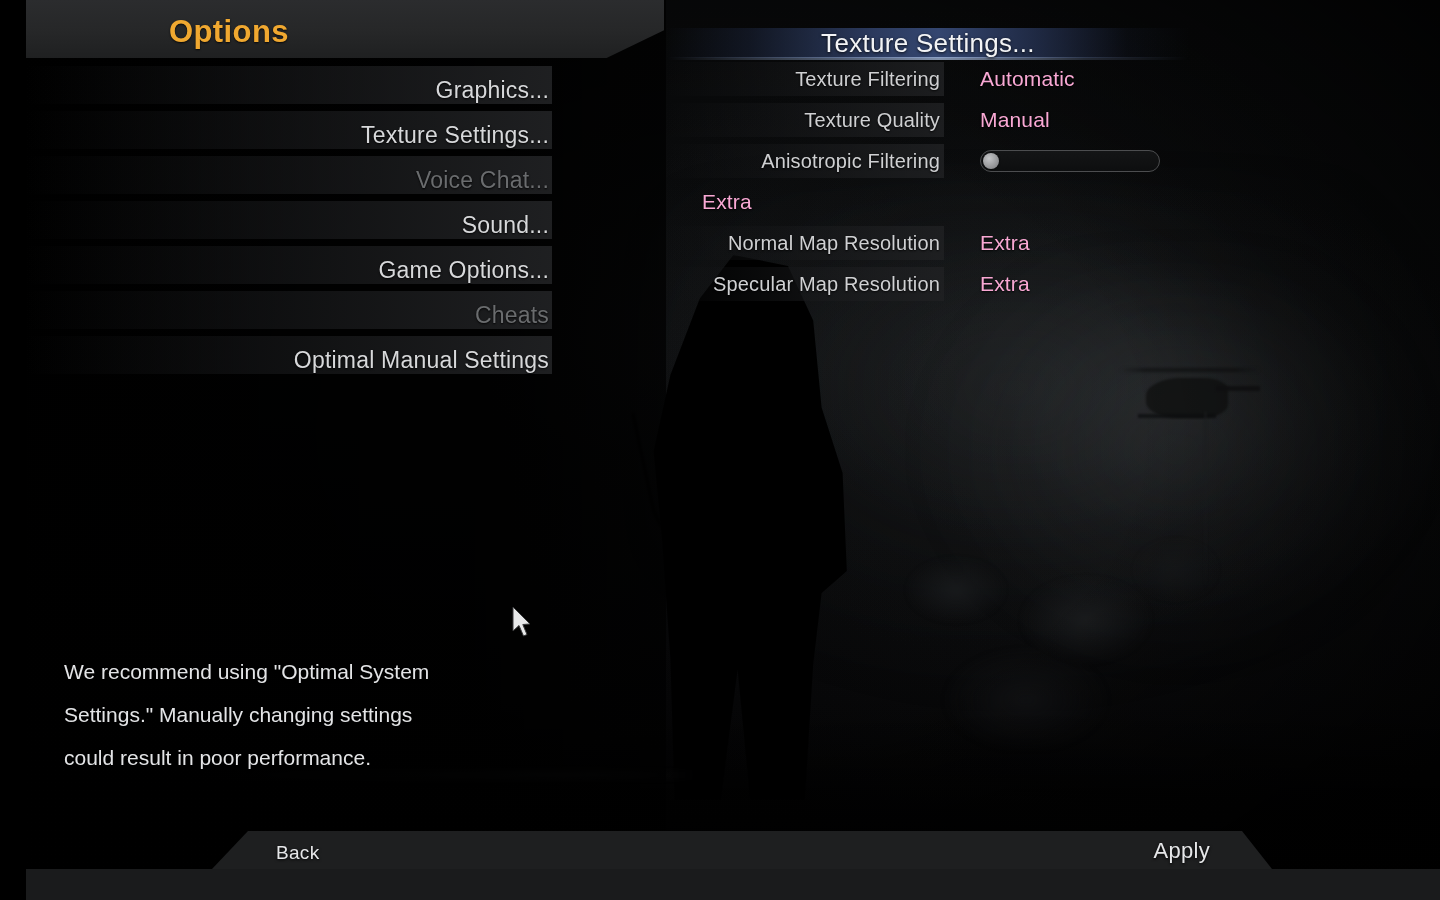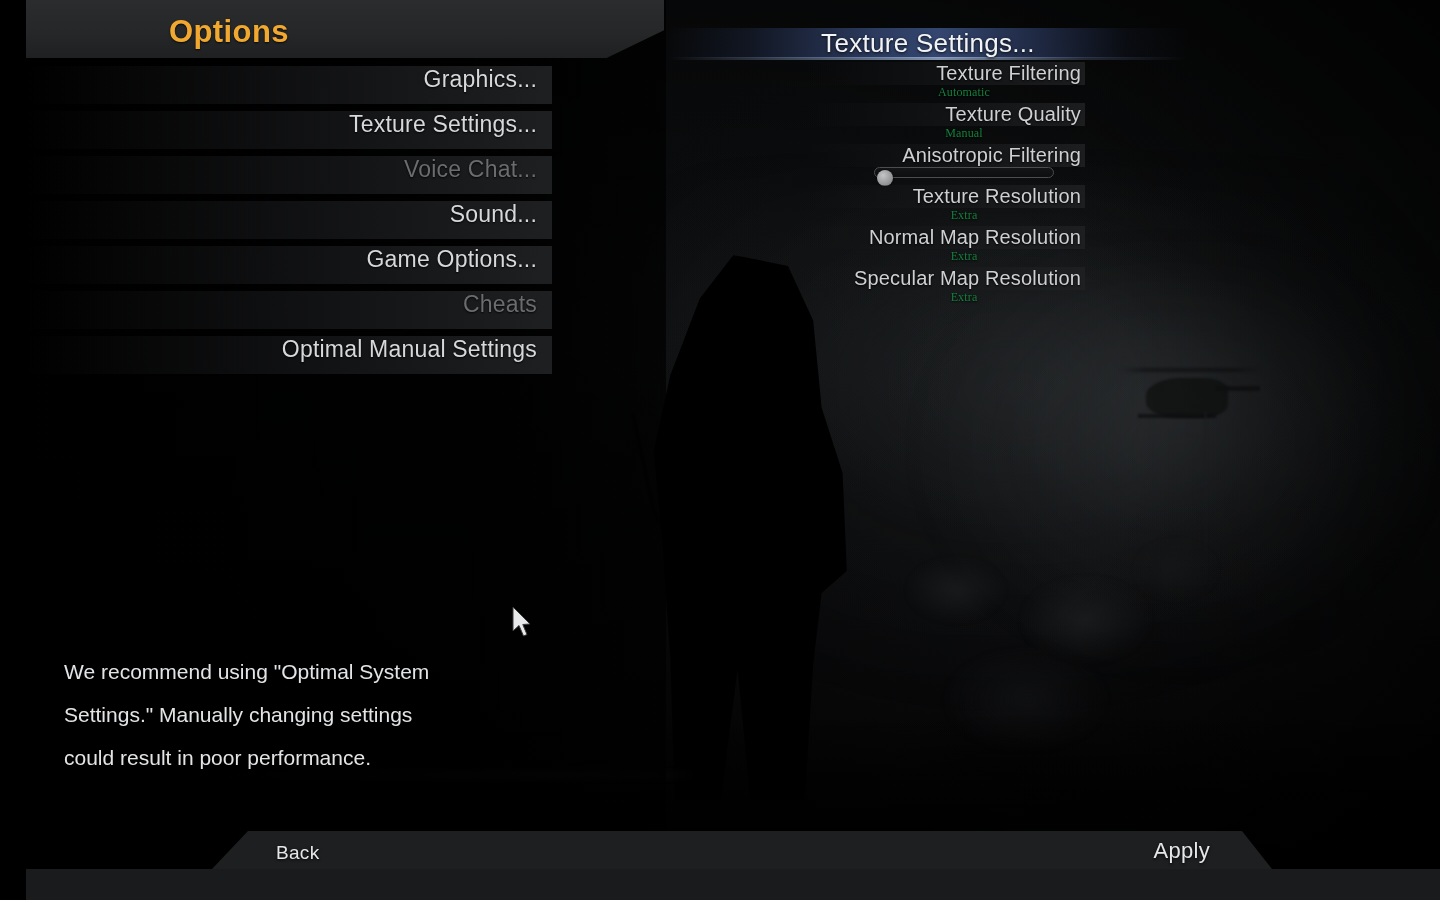--- a/index.html
+++ b/index.html
@@ -152,23 +152,23 @@
     position: absolute;
     left: 0; top: 66px;
     width: 526px;
   }
   .menu-item {
     position: relative;
     height: 38px;
     margin-bottom: 7px;
     background: linear-gradient(90deg, rgba(16,17,18,0.0) 0%, rgba(24,25,27,0.55) 42%, rgba(33,34,36,0.92) 100%);
     display: flex;
-    align-items: flex-start;
+    align-items: flex-end;
     justify-content: flex-end;
-    padding-right: 15px;
+    padding-right: 3px;
     box-sizing: border-box;
     cursor: pointer;
   }
   .menu-item .label {
     font-size: 23px;
     font-weight: 400;
     color: #d7d8da;
     letter-spacing: 0.2px;
     text-shadow: 0 1px 2px rgba(0,0,0,0.9);
     white-space: nowrap;
@@ -219,21 +219,20 @@
     text-shadow: 0 1px 3px rgba(0,0,0,0.85);
     line-height: 38px;
   }
 
   .setting-row {
     position: relative;
     height: 34px;
     margin-bottom: 7px;
     display: flex;
     align-items: center;
-    flex-direction: column;
   }
   .setting-label-bg {
     position: relative;
     width: 278px;
     height: 34px;
     background: linear-gradient(90deg, rgba(14,15,16,0.0) 0%, rgba(22,23,25,0.5) 40%, rgba(31,32,34,0.88) 100%);
     display: flex;
     align-items: center;
     justify-content: flex-end;
     padding-right: 4px;
@@ -242,26 +241,25 @@
   }
   .setting-label {
     font-size: 20px;
     color: #cfd0d2;
     letter-spacing: 0.15px;
     text-shadow: 0 1px 2px rgba(0,0,0,0.9);
     white-space: nowrap;
   }
   .setting-value {
     margin-left: 36px;
-    font-size: 12px;
-    color: #15803d;
+    font-size: 21px;
+    color: #f9a8d4;
     letter-spacing: 0.15px;
     text-shadow: 0 1px 2px rgba(0,0,0,0.9);
     white-space: nowrap;
-    font-family: Liberation Serif, serif;
   }
 
   
   .slider {
     margin-left: 36px;
     position: relative;
     width: 180px;
     height: 22px;
     border: 1px solid #4c4d4f;
     border-radius: 11px;
@@ -402,23 +400,20 @@
         </div>
         <div class="setting-row">
           <div class="setting-label-bg">
             <span class="setting-label">Anisotropic Filtering</span>
           </div>
           <div class="slider">
             <div class="handle" style="left: 2px;"></div>
           </div>
         </div>
         <div class="setting-row">
-          <div class="setting-label-bg">
-            <span class="setting-label">Texture Resolution</span>
-          </div>
           <div class="setting-value">Extra</div>
         </div>
         <div class="setting-row">
           <div class="setting-label-bg">
             <span class="setting-label">Normal Map Resolution</span>
           </div>
           <div class="setting-value">Extra</div>
         </div>
         <div class="setting-row">
           <div class="setting-label-bg">

